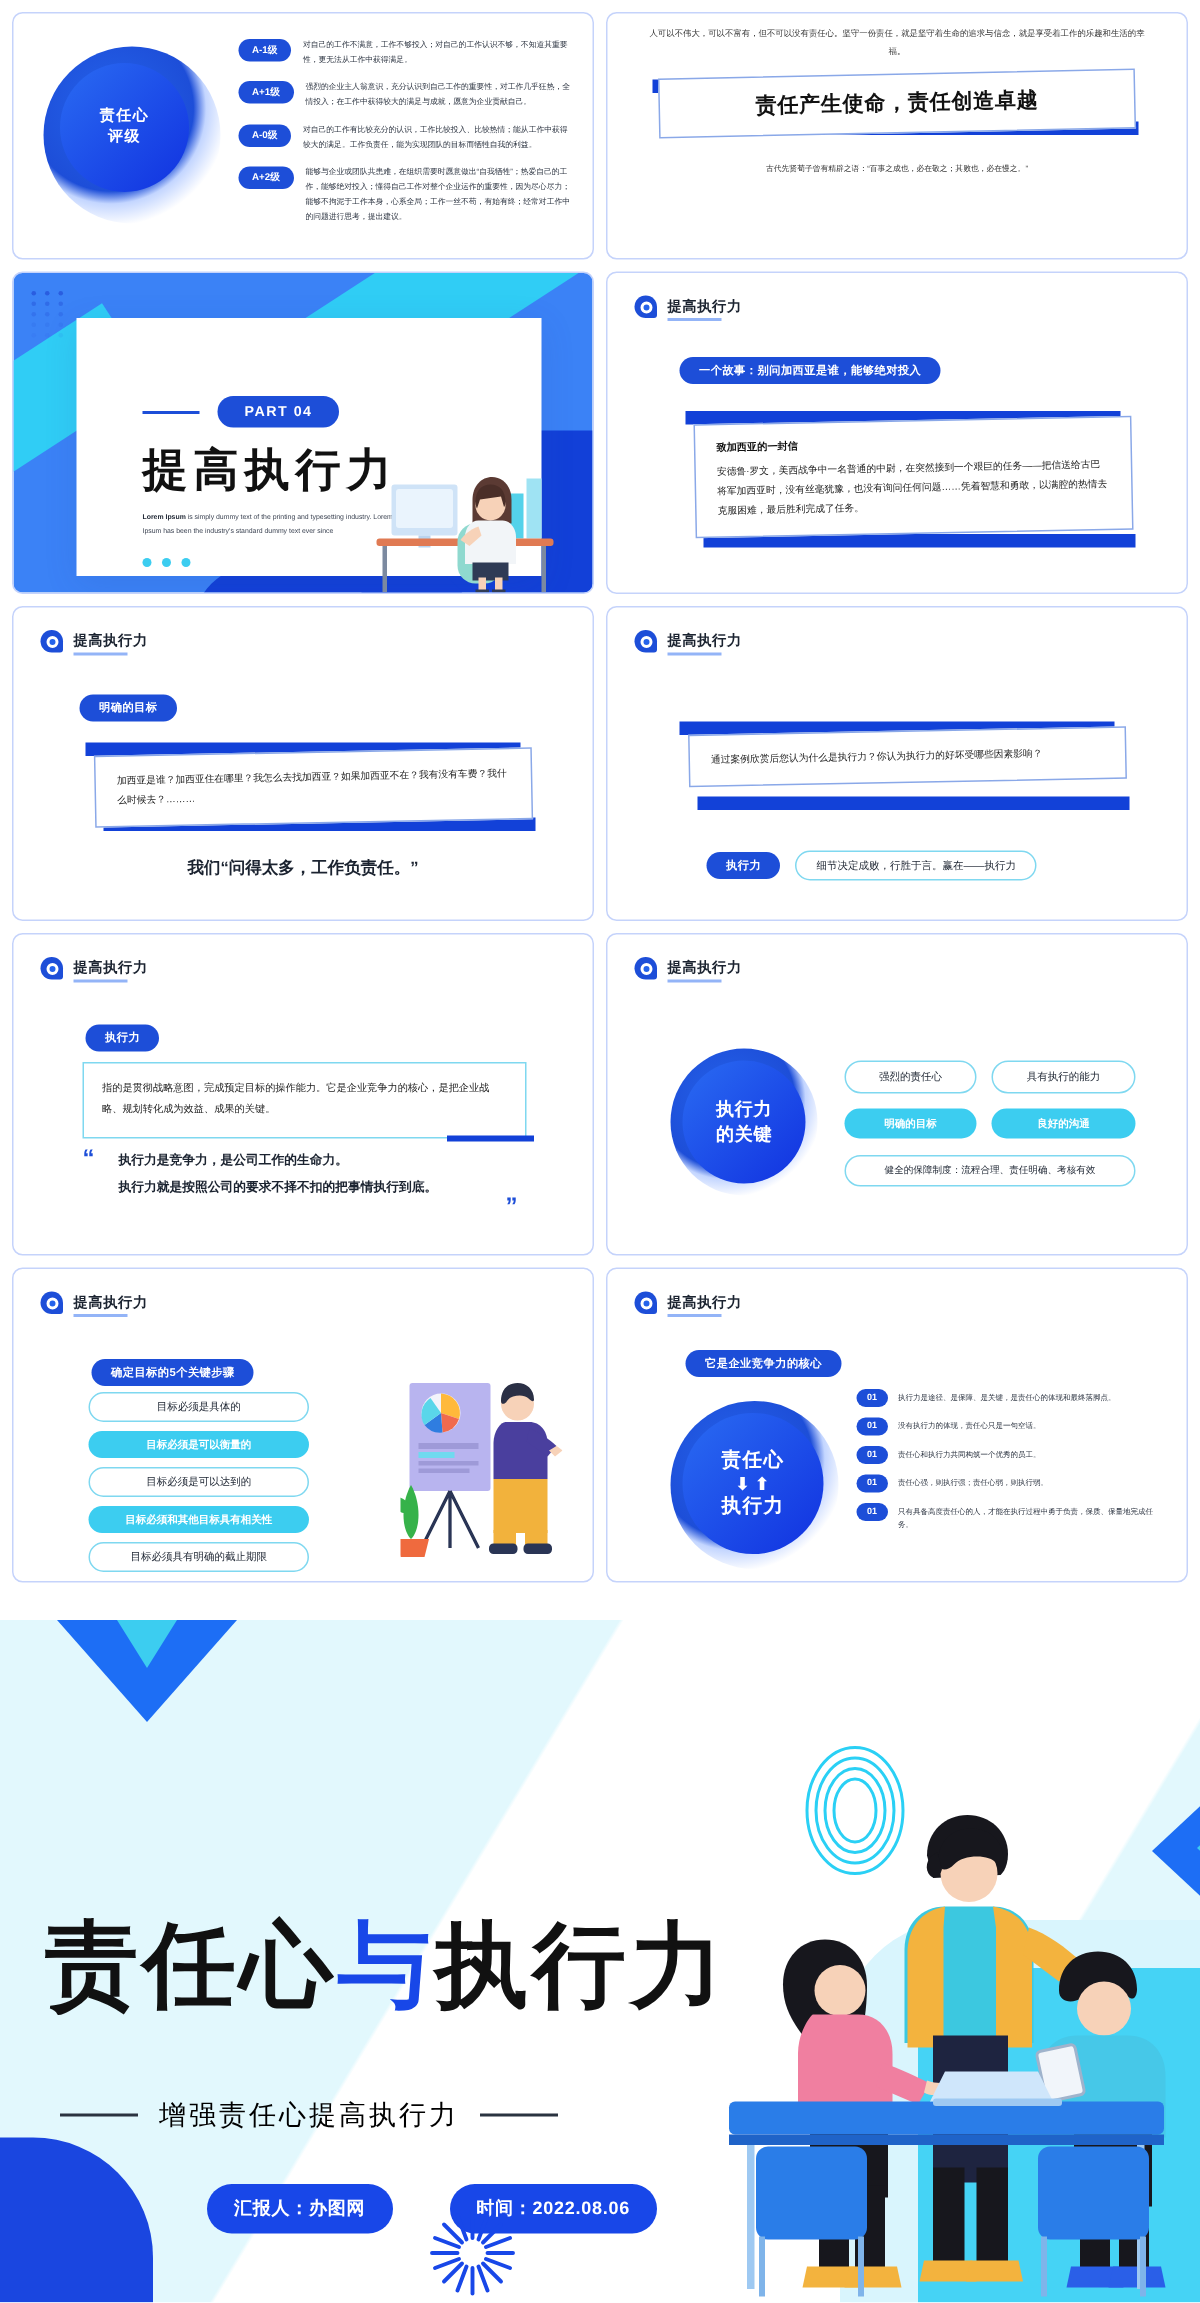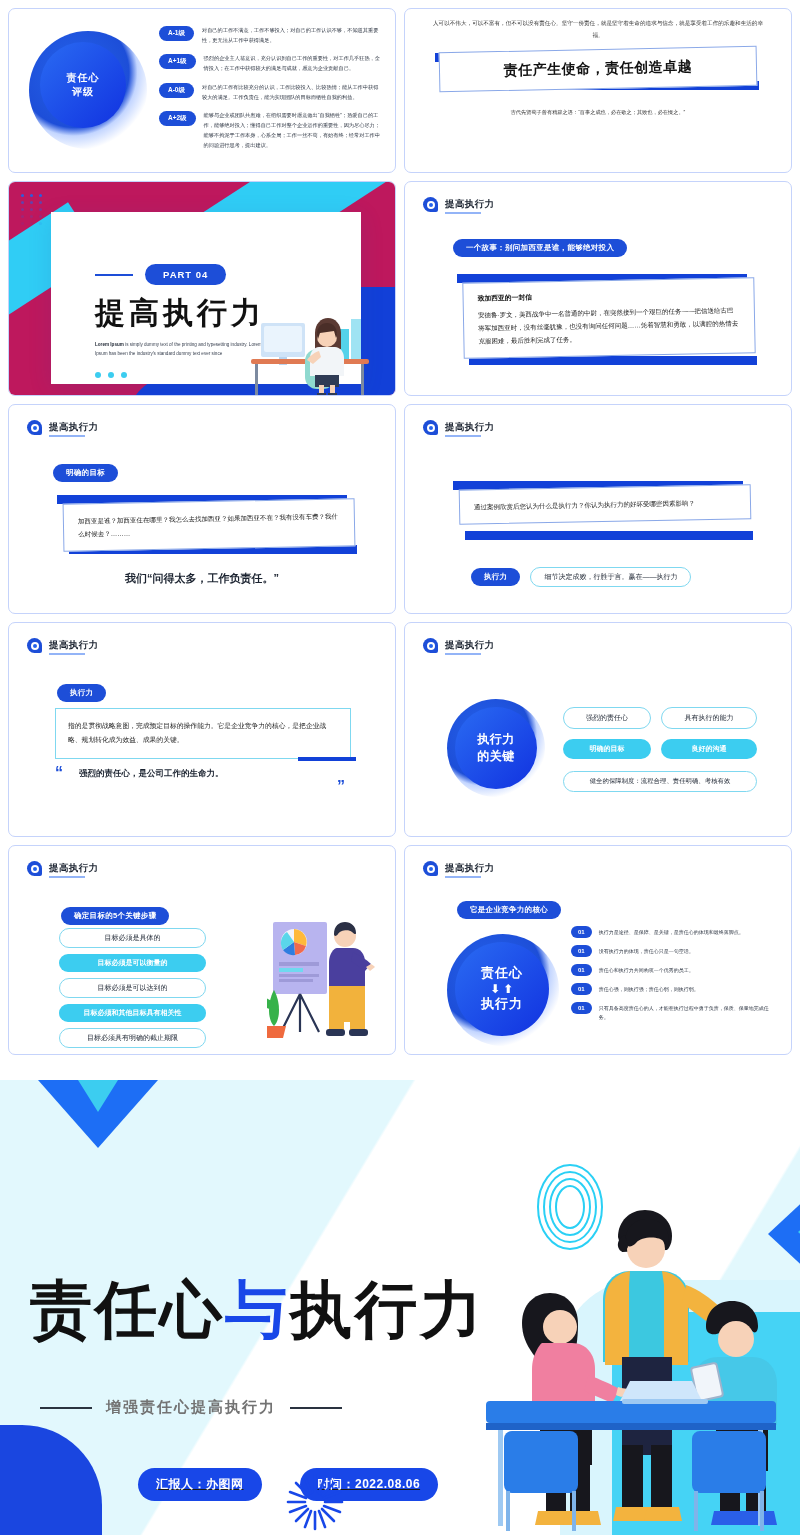--- a/index.html
+++ b/index.html
@@ -80,21 +80,21 @@
   .banner-wrap .bk1 { position:absolute; left:12px; top:8px; width:316px; height:9px; background:#1241d8; }
   .banner-wrap .bk2 { position:absolute; left:36px; top:36px; width:300px; height:9px; background:#1241d8; }
   .banner-wrap .bnr {
     position:absolute; left:16px; top:4px; width:318px; height:40px;
     border:1px solid #8aa8e8; background:#fff; transform: rotate(-1.2deg);
     display:flex; align-items:center; justify-content:center;
   }
   .banner-wrap .bnr span { font-size: 14px; font-weight: 900; letter-spacing: .5px; color:#111; }
 
   
-  .p4 { position:absolute; inset:0; background:#be185d; overflow:hidden;text-decoration:underline; }
+  .p4 { position:absolute; inset:0; background:#3b82f6; overflow:hidden;text-decoration:underline; }
   .p4 .cyan-band {
     position:absolute; width: 340px; height: 74px; background:#30cdf5;
     transform: rotate(-33deg); left: 128px; top: -30px;
   }
   .p4 .cyan-band2 {
     position:absolute; width: 150px; height: 62px; background:#30cdf5;
     transform: rotate(-33deg); left: -62px; top: 56px;
   }
   .p4 .blue-blob {
     position:absolute; right:-56px; bottom:-62px; width: 210px; height: 170px;
@@ -140,22 +140,22 @@
   .cover .chev-tl-in { position:absolute; left: 78px; top: 0px; width:0; height:0; border-left: 20px solid transparent; border-right: 20px solid transparent; border-top: 32px solid #3ccdf0; }
   .cover .chev-r { position:absolute; right: -26px; top: 100px; width:0; height:0; border-top: 54px solid transparent; border-bottom: 54px solid transparent; border-right: 58px solid #1d6ef5; }
   .cover .chev-r-in { position:absolute; right: -26px; top: 126px; width:0; height:0; border-top: 26px solid transparent; border-bottom: 26px solid transparent; border-right: 28px solid #3ccdf0; }
   .cover .blob-c { position:absolute; right: 0px; top: 200px; width: 240px; height: 260px; background:#d9f5fd; border-radius: 80px 0 0 0; }
   .cover .blob-cy { position:absolute; right: 0px; top: 232px; width: 188px; height: 230px; background:#45d3f5; border-radius: 22px 0 0 0; }
   .cover .blob-bl { position:absolute; left: -48px; bottom: -30px; width: 150px; height: 140px; background:#1a46e0; border-radius: 0 80px 0 0; }
   .cover h1 { position:absolute; left: 30px; top: 188px; font-size: 62px; font-weight: 900; letter-spacing: 3px; color:#111; }
   .cover h1 em { font-style: normal; color:#1847e8; }
   .cover .sub-wrap { position:absolute; left: 40px; top: 318px; display:flex; align-items:center; gap: 14px; }
   .cover .sub-wrap .dash { width: 52px; height: 2px; background:#2a3340; }
-  .cover .sub { font-size: 15px; font-weight: bold; letter-spacing: 2px; color:#737373; }
-  .cover .meta { position:absolute; left: 138px; top: 388px; display:flex; gap: 38px; text-decoration: underline; }
+  .cover .sub { font-size: 18px; font-weight: normal; letter-spacing: 2px; color:#000000; }
+  .cover .meta { position:absolute; left: 138px; top: 376px; display:flex; gap: 38px; }
   .cover .meta span { background:#1847e8; color:#fff; font-size: 12px; font-weight:bold; border-radius:999px; padding: 8px 18px; letter-spacing:.5px; }
 </style>
 </head>
 <body>
 
 <div class="page">
 
   <div class="grid">
 
     <div class="cell">
@@ -344,21 +344,22 @@
         <div style="position:absolute; left:48px; top:58px;">
           <span class="pill-blue">执行力</span>
         </div>
         <div style="position:absolute; left:46px; top:85px; width:296px; border:1px solid #7fd8f0; padding:10px 12px;">
           <p style="font-size:6.8px; line-height:2.1; color:#222;">指的是贯彻战略意图，完成预定目标的操作能力。它是企业竞争力的核心，是把企业战略、规划转化成为效益、成果的关键。</p>
           <div style="position:absolute; right:-6px; bottom:-3px; width:58px; height:4px; background:#1241d8;"></div>
         </div>
         <div style="position:absolute; left:46px; top:142px; width:300px;">
           <span style="position:absolute; left:0; top:0px; font-size:16px; font-weight:900; color:#1d4ed8; line-height:1;">“</span>
           <div style="margin-left:24px; font-size:8.5px; font-weight:bold; line-height:2.1; color:#1b2330;">
-            <div>强烈的责任心，是公司工作的生命力。</div>
+            <div>执行力是竞争力，是公司工作的生命力。</div>
+            <div>执行力就是按照公司的要求不择不扣的把事情执行到底。</div>
           </div>
           <span style="position:absolute; right:10px; bottom:-12px; font-size:16px; font-weight:900; color:#1d4ed8; line-height:1;">”</span>
         </div>
       </div>
     </div>
 
     <div class="cell">
       <div class="slide h215">
         <div class="sl-head">
           <span class="ring-ico">

